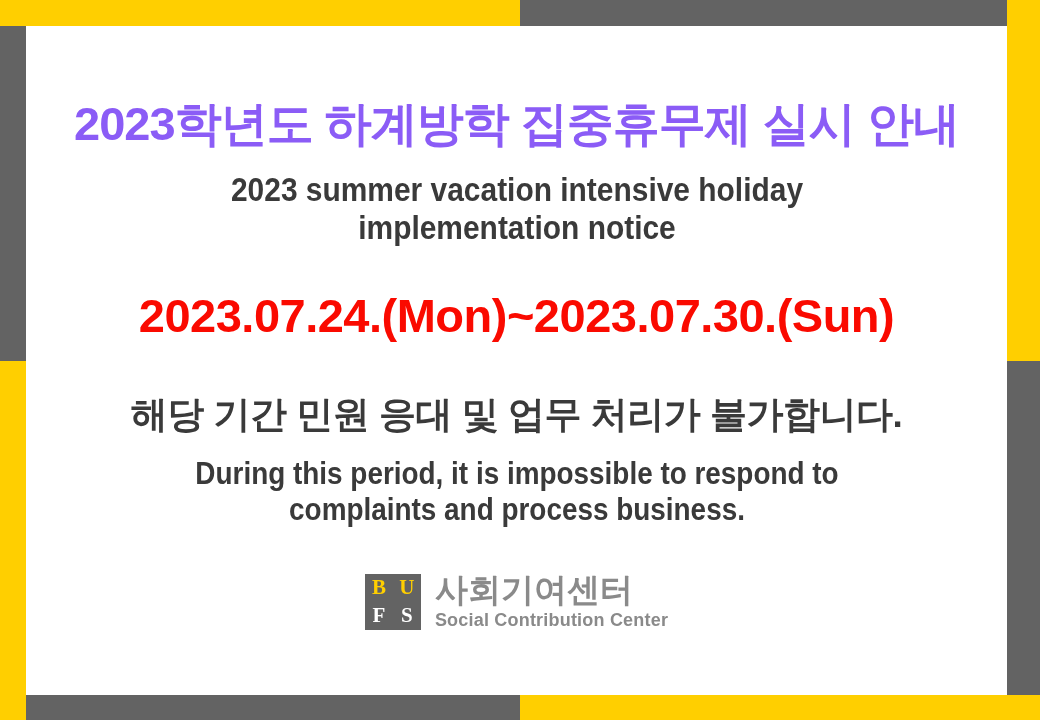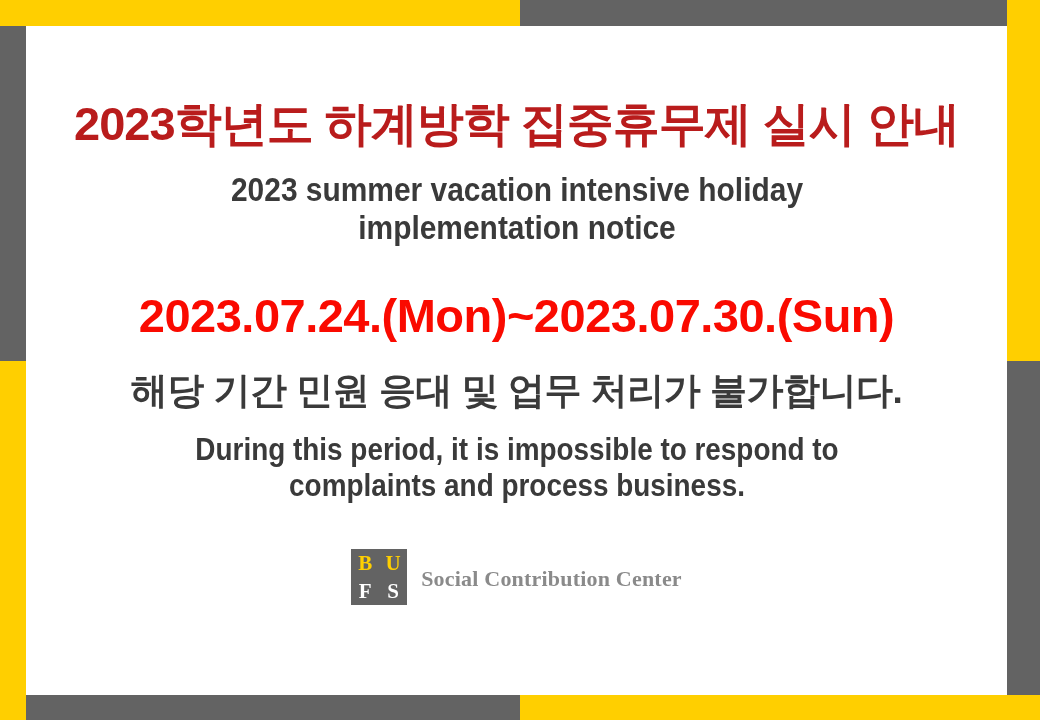--- a/index.html
+++ b/index.html
@@ -95,21 +95,21 @@
     box-sizing: border-box;
     display: flex;
     flex-direction: column;
     align-items: center;
   }
 
   .title-ko {
     margin-top: 72px;
     font-size: 47px;
     font-weight: bold;
-    color: #b91c1c;
+    color: #8b5cf6;
     letter-spacing: -1px;
     line-height: 1.1;
     text-align: center;
     white-space: nowrap;
   }
 
   .subtitle-en {
     margin-top: 20px;
     font-size: 34px;
     font-weight: bold;
@@ -126,21 +126,21 @@
     font-size: 47px;
     font-weight: bold;
     color: #fa0a00;
     line-height: 1.1;
     text-align: left;
     white-space: nowrap;
     letter-spacing: -0.5px;
   }
 
   .body-ko {
-    margin-top: 28px;
+    margin-top: 52px;
     font-size: 37px;
     font-weight: bold;
     color: #3a3a3a;
     line-height: 1.15;
     letter-spacing: -0.5px;
     white-space: nowrap;
   }
 
   .body-en {
     margin-top: 20px;
@@ -188,26 +188,25 @@
   }
   .logo-name-ko {
     font-size: 33px;
     font-weight: bold;
     color: #8a8a8a;
     line-height: 1.05;
     letter-spacing: 0px;
   }
   .logo-name-en {
     margin-top: 3px;
-    font-size: 22px;
+    font-size: 18px;
     font-weight: bold;
     color: #8a8a8a;
     line-height: 1.05;
     letter-spacing: 0.2px;
-    font-family: Liberation Serif, serif;
   }
 </style>
 </head>
 <body>
 
 <div id="poster">
 
   <div class="band band-top-yellow"></div>
   <div class="band band-top-gray"></div>
   <div class="band band-topright-yellow"></div>
@@ -230,18 +229,19 @@
     <div class="body-en">During this period, it is impossible to respond to complaints and process business.</div>
 
     <div class="logo-lockup">
       <div class="logo-mark">
         <span class="logo-letter-b">B</span>
         <span class="logo-letter-u">U</span>
         <span class="logo-letter-f">F</span>
         <span class="logo-letter-s">S</span>
       </div>
       <div class="logo-text">
+        <div class="logo-name-ko">사회기여센터</div>
         <div class="logo-name-en">Social Contribution Center</div>
       </div>
     </div>
 
   </div>
 </div>
 
 </body></html>

